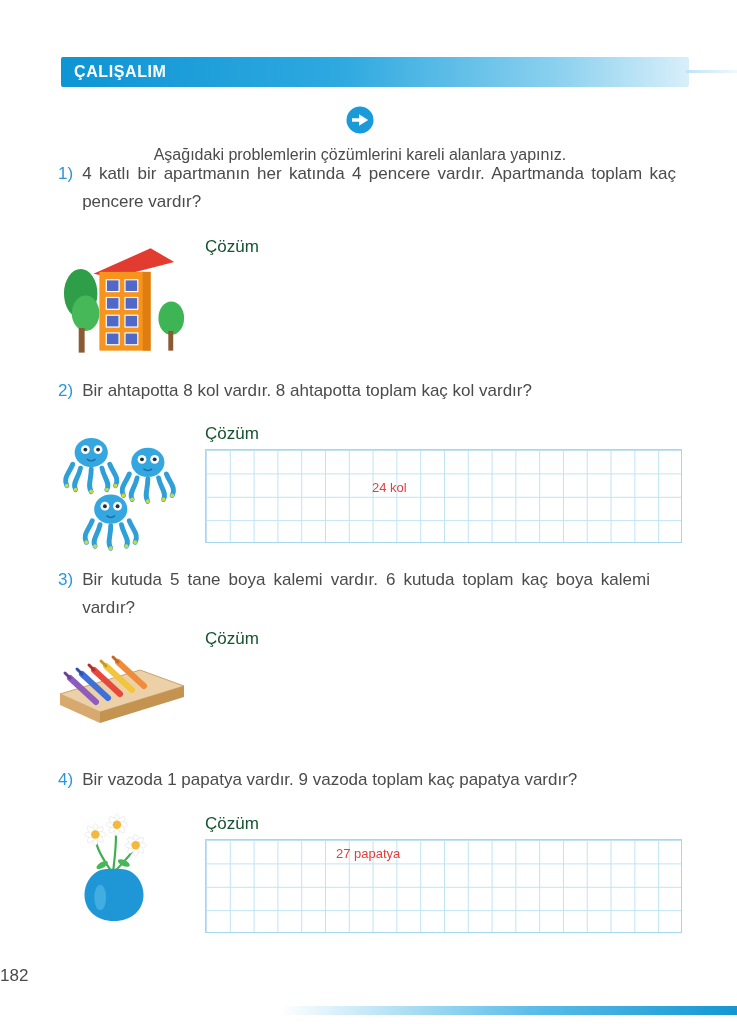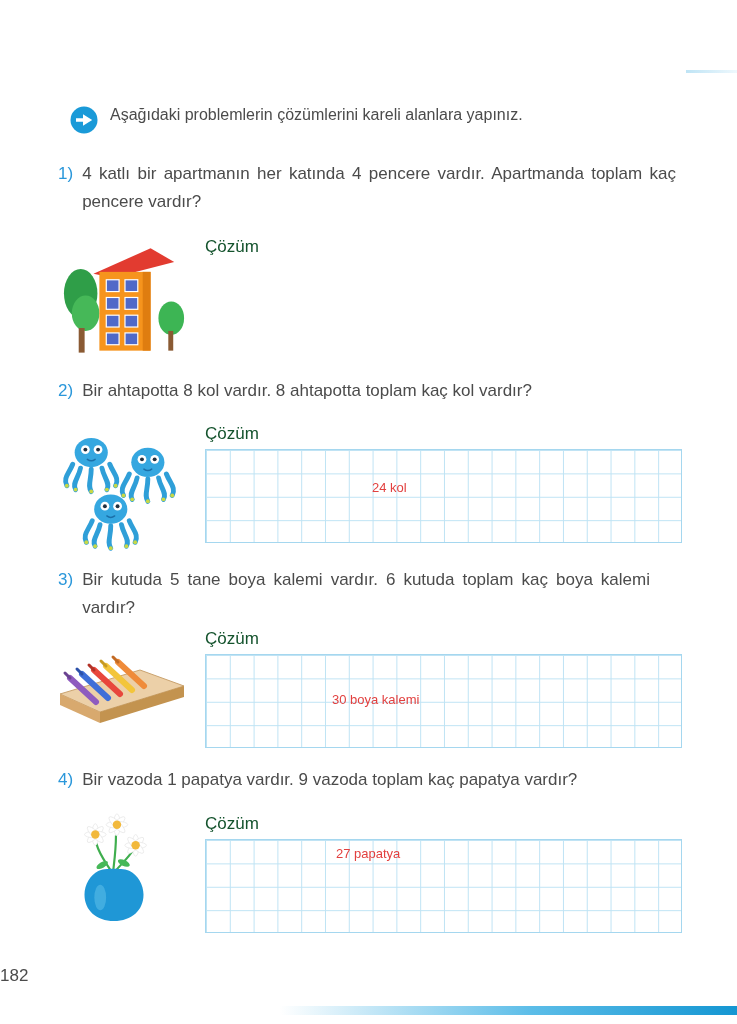--- a/index.html
+++ b/index.html
@@ -9,21 +9,21 @@
 
   .header-bar {
     position:absolute; left:61px; top:57px; width:628px; height:30px;
     background:linear-gradient(to right,#0e95d4 0%, #2fa9e0 45%, #8ed2ef 80%, #d9effa 100%);
     border-radius:2px; display:flex; align-items:center;
   }
   .header-title { color:#ffffff; font-size:16px; font-weight:bold; letter-spacing:0.6px; padding-left:13px; }
   .header-tail { position:absolute; left:686px; top:70px; width:51px; height:3px;
     background:linear-gradient(to right,#bfe4f5,#eef8fd); }
 
-  .instruction { position:absolute; left:70px; top:106px; width:630px; display:flex; align-items:flex-start; gap:12px; }
+  .instruction { position:absolute; left:45px; top:106px; width:630px; display:flex; align-items:center; gap:12px;flex-direction:column; }
   .instruction-icon { width:28px; height:28px; flex:0 0 28px; }
   .instruction-text { font-size:16px; color:#4b4b4b; }
 
   .problem-heading { position:absolute; left:58px; display:flex; gap:9px; font-size:17px; line-height:28px; color:#4b4b4b; }
   .problem-number { color:#2a97da; flex:0 0 auto; }
   .problem-text { flex:1; text-align:justify; }
 
   .heading-1 { top:160px; width:618px; }
   .heading-2 { top:377px; width:618px; }
   .heading-3 { top:566px; width:592px; }
@@ -55,20 +55,23 @@
 
   .page-number { position:absolute; left:0; top:966px; width:100%; font-size:17px; color:#4b4b4b; }
   .bottom-bar { position:absolute; top:1006px; right:0; width:457px; height:9px;
     background:linear-gradient(to right, rgba(62,177,229,0), #5cbde8 55%, #1496d2); }
 </style>
 </head>
 <body>
 
 <div class="page">
 
+  <div class="header-bar">
+    <span class="header-title">ÇALIŞALIM</span>
+  </div>
   <div class="header-tail"></div>
 
   <div class="instruction">
     <span class="instruction-icon">
       <svg viewBox="0 0 28 28" width="28" height="28">
         <circle cx="14" cy="14" r="13.5" fill="#1a9ad8"></circle>
         <path d="M6 12.3 H13 V8.3 L22.2 14 L13 19.7 V15.7 H6 Z" fill="#ffffff"></path>
       </svg>
     </span>
     <span class="instruction-text">Aşağıdaki problemlerin çözümlerini kareli alanlara yapınız.</span>
@@ -172,23 +175,20 @@
         <line x1="54" y1="14" x2="49" y2="9" stroke="#c79a23"></line>
         <line x1="66" y1="10" x2="61" y2="5" stroke="#c26a24"></line>
       </g>
       <polygon points="8,42 48,60 48,71 8,53" fill="#d8a96e"></polygon>
       <polygon points="48,60 132,34 132,45 48,71" fill="#c3934f"></polygon>
     </svg>
   </div>
 
   <div class="solution sol-3">
     <div class="solution-label">Çözüm</div>
-    <div class="grid">
-      <span class="grid-answer ans-3">30 boya kalemi</span>
-    </div>
   </div>
 
   <div class="problem-heading heading-4">
     <span class="problem-number">4)</span>
     <span class="problem-text">Bir vazoda 1 papatya vardır. 9 vazoda toplam kaç papatya vardır?</span>
   </div>
 
   <div class="illustration ill-4">
     <svg viewBox="0 0 112 122" width="112" height="120">
       <defs>

